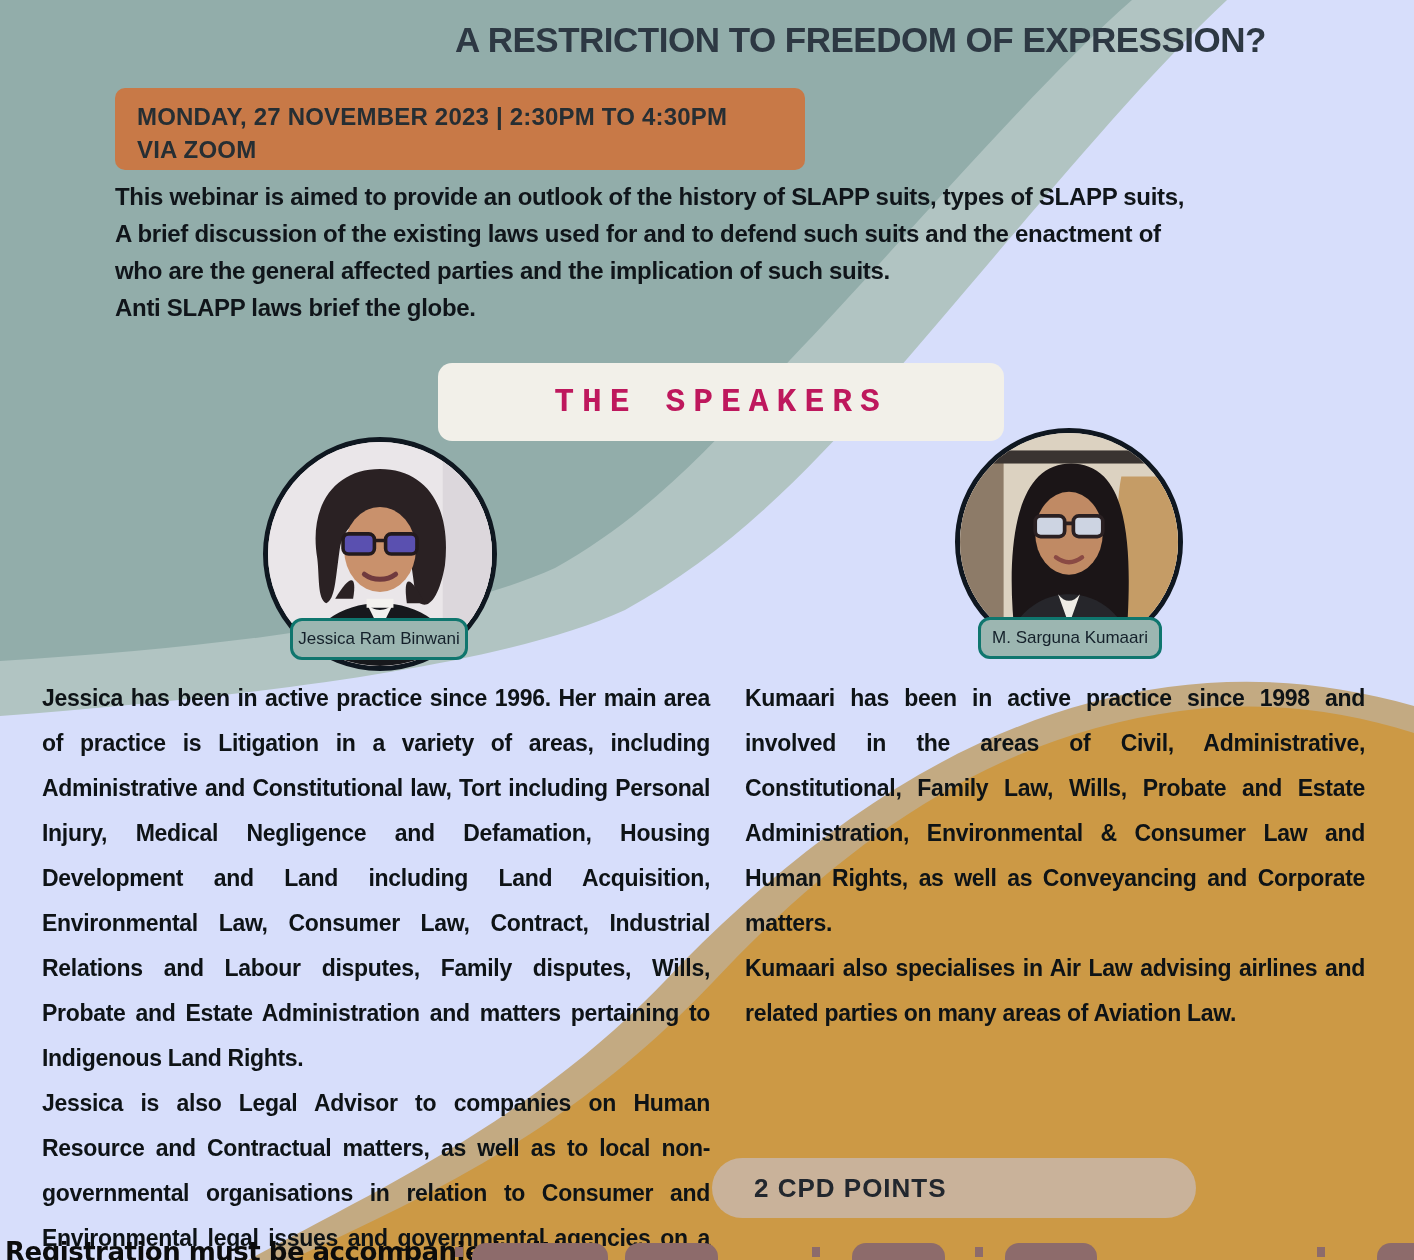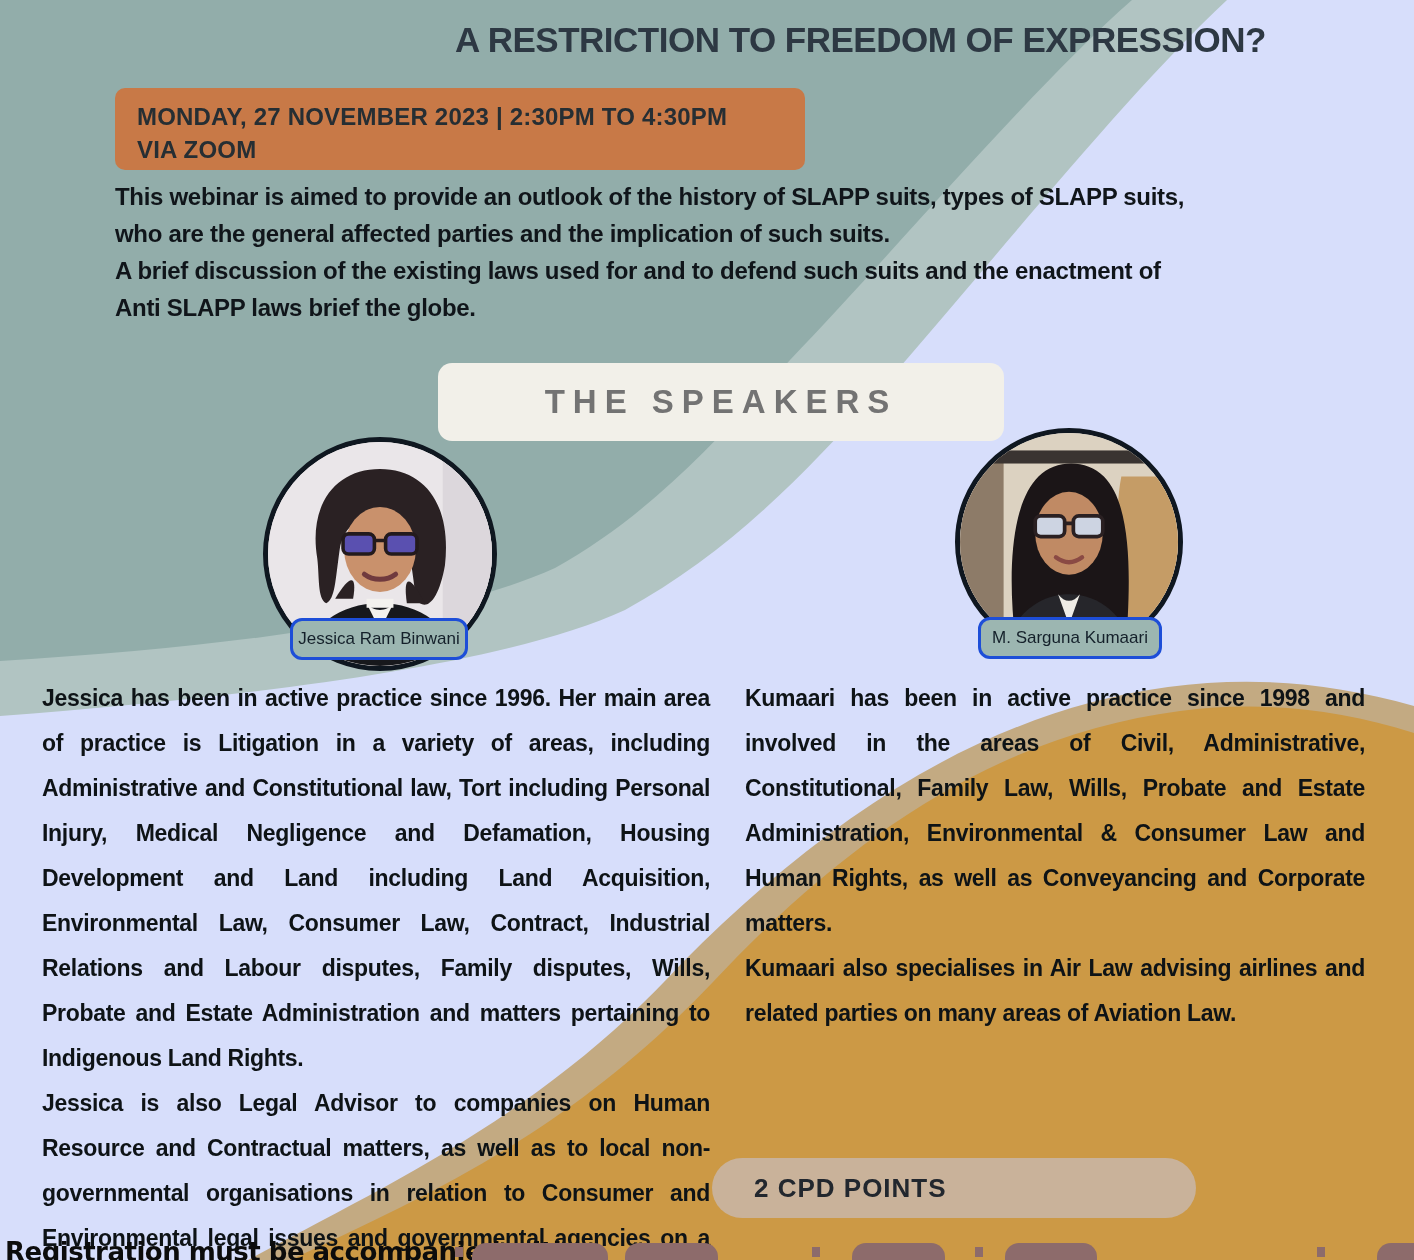--- a/index.html
+++ b/index.html
@@ -30,33 +30,33 @@
     left:115px;top:178px;
     color:#10151a;font-weight:800;font-size:24px;line-height:37px;
     letter-spacing:-0.3px;white-space:nowrap;
   }
   .speakers-box{
     left:438px;top:363px;width:566px;height:78px;
     background:#f2f0e9;border-radius:14px;
     display:flex;align-items:center;justify-content:center;
   }
   .speakers-box span{
-    font-family:Liberation Sans, sans-serif;
+    font-family:Liberation Mono, monospace;
     font-weight:700;font-size:33px;letter-spacing:8px;
-    color:#737373;
+    color:#be185d;
   }
   .photo{
     border-radius:50%;overflow:hidden;
     border:5px solid #0f1720;box-sizing:border-box;
     background:#e9e4e3;
   }
   .photo1{left:263px;top:437px;width:234px;height:234px;}
   .photo2{left:955px;top:428px;width:228px;height:228px;}
   .nametag{
-    background:#9cb6b1;border:3px solid #1d4ed8;border-radius:12px;
+    background:#9cb6b1;border:3px solid #0f766e;border-radius:12px;
     color:#14202a;font-size:17px;font-weight:400;
     display:flex;align-items:center;justify-content:center;
     box-sizing:border-box;z-index:3;
   }
   .tag1{left:290px;top:618px;width:178px;height:42px;}
   .tag2{left:978px;top:617px;width:184px;height:42px;}
   .bio{
     color:#0e1316;font-weight:800;font-size:23px;line-height:45px;
     letter-spacing:-0.3px;text-align:justify;
   }
@@ -101,22 +101,22 @@
 
   <div class="layer title">A RESTRICTION TO FREEDOM OF EXPRESSION?</div>
 
   <div class="layer banner">
     <div>MONDAY, 27 NOVEMBER 2023 | 2:30PM TO 4:30PM</div>
     <div>VIA ZOOM</div>
   </div>
 
   <div class="layer intro">
     <div>This webinar is aimed to provide an outlook of the history of SLAPP suits, types of SLAPP suits,</div>
+    <div>A brief discussion of the existing laws used for and to defend such suits and the enactment of</div>
     <div>who are the general affected parties and the implication of such suits.</div>
-    <div>A brief discussion of the existing laws used for and to defend such suits and the enactment of</div>
     <div>Anti SLAPP laws brief the globe.</div>
   </div>
 
   <div class="layer speakers-box">
     <span>THE SPEAKERS</span>
   </div>
 
   <div class="layer photo photo1">
     <svg width="224" height="224" viewBox="0 0 100 100">
       <rect x="0" y="0" width="100" height="100" fill="#eae6e9"></rect>

